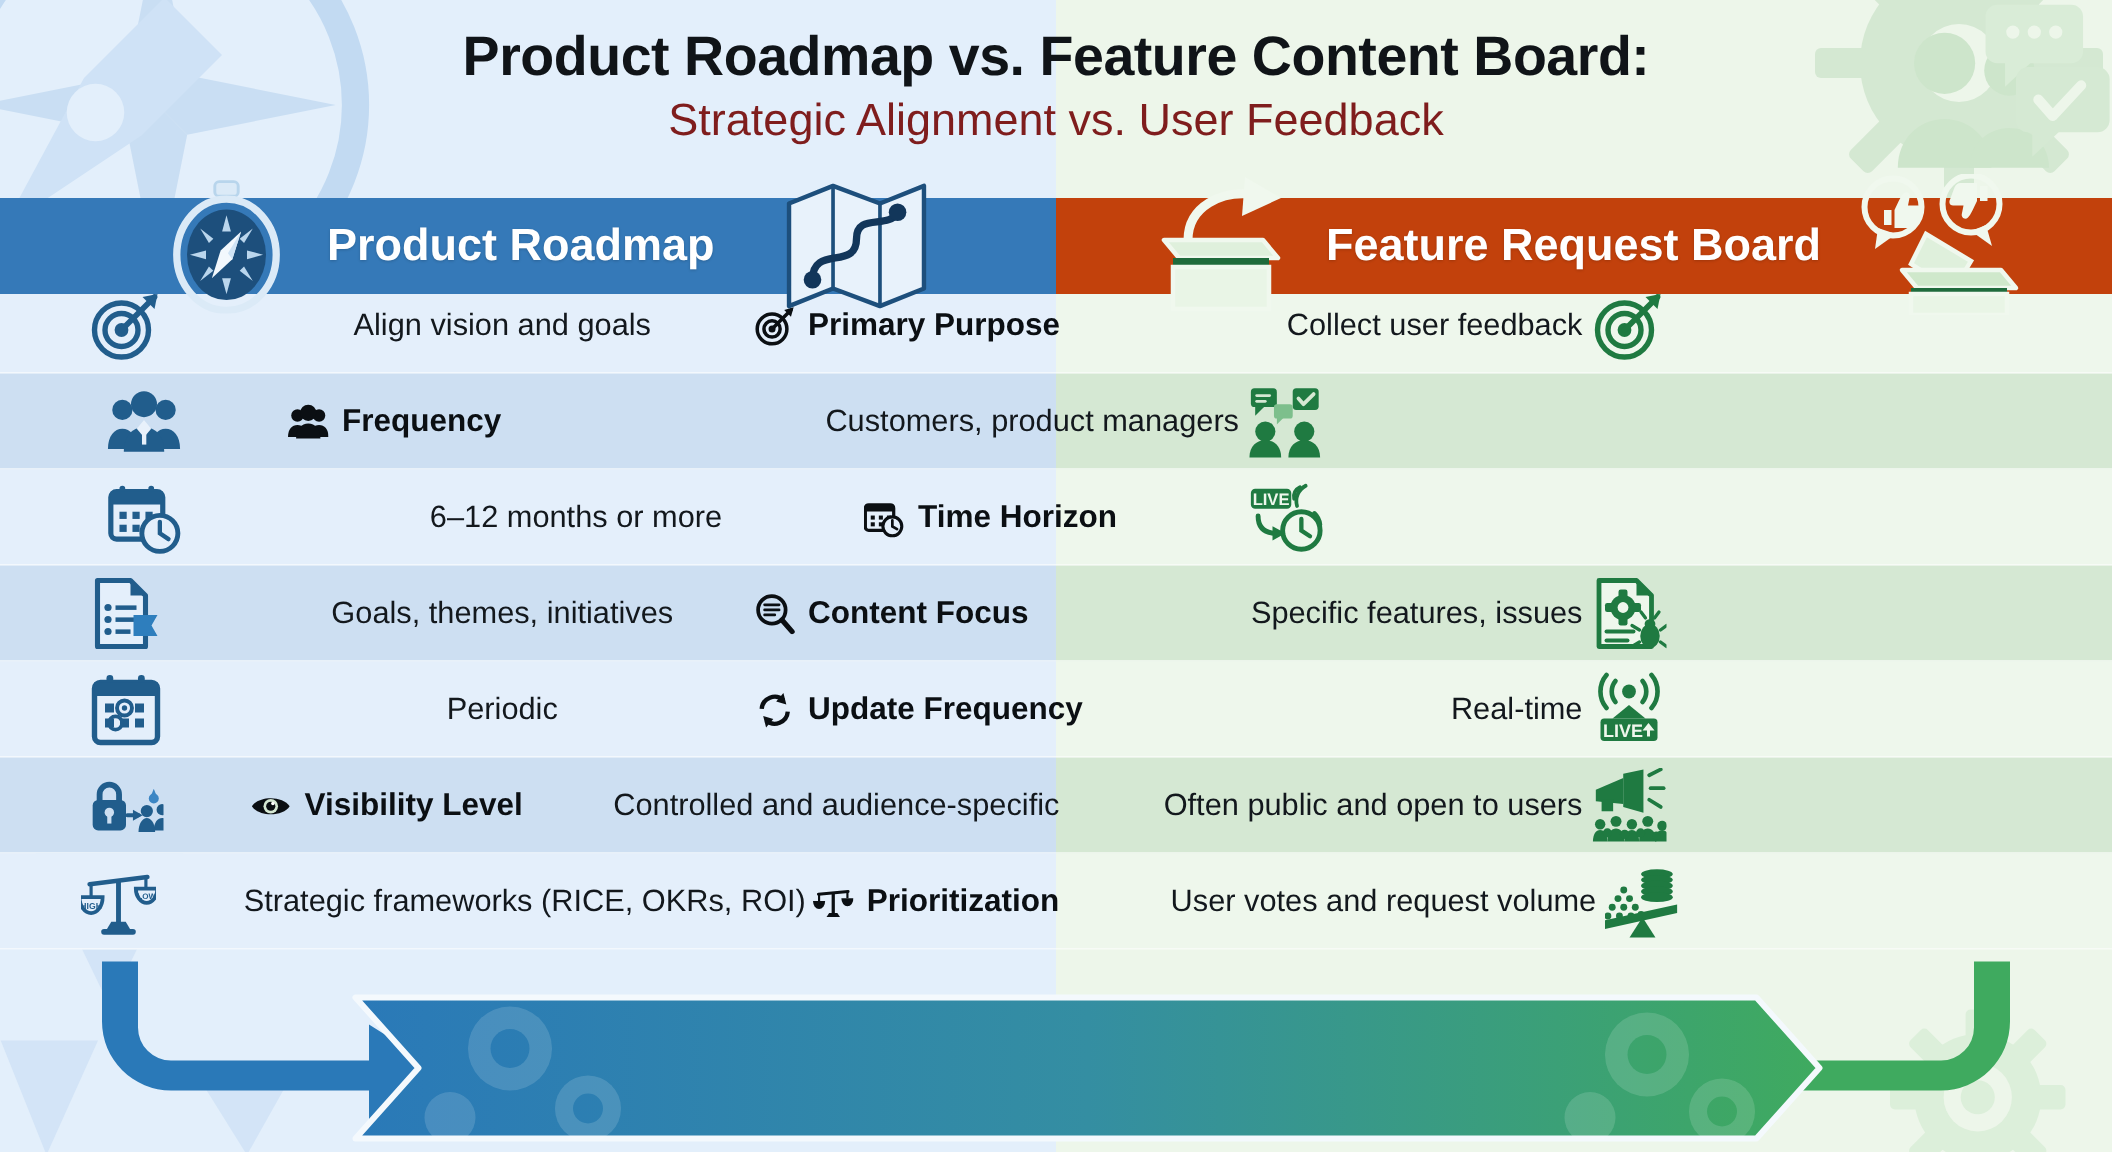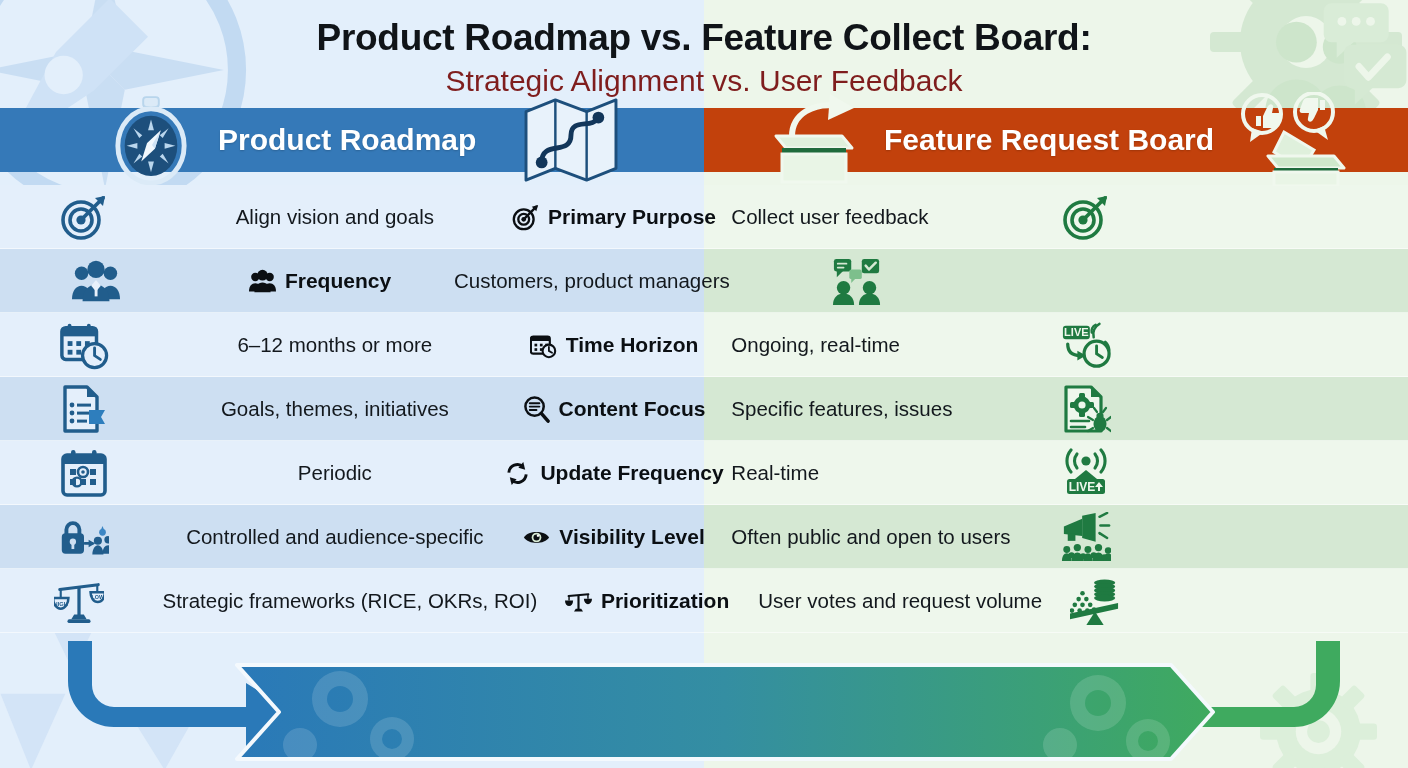--- a/index.html
+++ b/index.html
@@ -61,21 +61,21 @@
     padding-top: 3px;
     font-size: 30px;
     font-weight: normal;
     color: #7f1d1d;
     line-height: 1.2;
   }
 
   
   .header-band {
     position: absolute;
-    top: 108px; left: 0;
+    top: 132px; left: 0;
     width: 1408px;
     height: 64px;
     display: flex;
     z-index: 6;
   }
   .header-cell {
     width: 704px;
     height: 64px;
     display: flex;
     align-items: center;
@@ -141,26 +141,26 @@
     justify-content: center;
   }
   .cell-text-left {
     width: 384px;
     justify-content: center;
     text-align: center;
     padding: 0 6px;
   }
   .cell-center {
     width: 256px;
-    justify-content: center;
+    justify-content: flex-start;
     gap: 9px;
   }
   .cell-text-right {
     width: 384px;
-    justify-content: flex-start;
+    justify-content: flex-end;
     text-align: center;
     padding: 0 6px;
   }
   .cell-icon-right {
     width: 192px;
     justify-content: flex-start;
   }
 
   
   .row .stripe-l,
@@ -291,21 +291,21 @@
         <rect x="41" y="66" width="10" height="14" rx="2" transform="rotate(45 46 44)"></rect>
         <rect x="10" y="39" width="14" height="10" rx="2" transform="rotate(45 46 44)"></rect>
         <rect x="68" y="39" width="14" height="10" rx="2" transform="rotate(45 46 44)"></rect>
       </g>
     </g>
     <circle cx="46" cy="44" r="14" fill="#edf6ea"></circle>
     <circle cx="46" cy="44" r="7" fill="#dcefda"></circle>
   </svg>
 
   <div class="title-zone">
-    <h1 class="title-main">Product Roadmap vs. Feature Collect Board:</h1>
+    <h1 class="title-main">Product Roadmap vs. Feature Content Board:</h1>
     <h2 class="title-sub">Strategic Alignment vs. User Feedback</h2>
   </div>
 
   <div class="header-band">
 
     <div class="header-cell blue">
       <svg class="header-icon-left" viewBox="0 0 80 92">
         <rect x="32" y="2" width="16" height="10" rx="3" fill="#dbeaf7" stroke="#b8d5ec" stroke-width="2"></rect>
         <ellipse cx="40" cy="52" rx="34" ry="38" fill="none" stroke="#dbeaf7" stroke-width="5"></ellipse>
         <ellipse cx="40" cy="52" rx="27" ry="31" fill="#1d4f7c"></ellipse>
@@ -503,23 +503,20 @@
               <rect x="11" y="12" width="3" height="3"></rect>
               <rect x="17" y="12" width="3" height="3"></rect>
             <rect x="5" y="17" width="3" height="3"></rect>
               <rect x="11" y="17" width="3" height="3"></rect>
           </g>
           <circle cx="21" cy="20" r="7" fill="#e4effb" stroke="#0b0f13" stroke-width="2.3"></circle>
           <path d="M21 15.5 V20 L24.5 22" fill="none" stroke="#0b0f13" stroke-width="2" stroke-linecap="round"></path>
         </svg>
         <span class="attr-label">Time Horizon</span>
       </div>
-      <div class="cell cell-text-right">
-        <span class="cmp-text">Ongoing, real-time</span>
-      </div>
       <div class="cell cell-icon-right">
         <svg class="icon-48" viewBox="0 0 52 50">
           <rect x="2" y="5" width="28" height="14" rx="3" fill="#1f7a41"></rect>
           <text x="16" y="16" font-family="Liberation Sans, sans-serif" font-size="11.5" font-weight="bold" fill="#eef7ec" text-anchor="middle">LIVE</text>
           <g fill="none" stroke="#1f7a41" stroke-width="2.6" stroke-linecap="round">
             <path d="M32 12 a7 7 0 0 1 4 -8"></path>
             <path d="M34 17 a12 12 0 0 1 6 -14"></path>
           </g>
           <path d="M7 24 C7 34, 14 36, 20 36" fill="none" stroke="#1f7a41" stroke-width="3.4" stroke-linecap="round"></path>
           <polygon points="26,36 17,31 17,41" fill="#1f7a41"></polygon>
@@ -674,31 +671,31 @@
               <path d="M47 42c0-6 3-9 6-9s6 3 6 9z"></path>
             <circle cx="42" cy="28" r="4.4"></circle>
               <path d="M36 43c0-6 3-10 6-10s6 4 6 10z"></path>
           </g>
           <g fill="#3c86c4">
             <circle cx="47" cy="19" r="3.6"></circle>
             <polygon points="47,12 49,17 45,17"></polygon>
           </g>
         </svg>
       </div>
-      <div class="cell cell-text-left">
-        <span class="cmp-text">Controlled and audience-specific</span>
-      </div>
       <div class="cell cell-center">
         <svg class="icon-26" viewBox="0 0 30 20">
           <path d="M1 10 C6 2, 24 2, 29 10 C24 18, 6 18, 1 10 Z" fill="#0b0f13"></path>
           <circle cx="15" cy="10" r="5.4" fill="#d5e8d3"></circle>
           <circle cx="15" cy="10" r="3.4" fill="#0b0f13"></circle>
           <circle cx="16.6" cy="8" r="1.3" fill="#ffffff"></circle>
         </svg>
         <span class="attr-label">Visibility Level</span>
+      </div>
+      <div class="cell cell-text-left">
+        <span class="cmp-text">Controlled and audience-specific</span>
       </div>
       <div class="cell cell-text-right">
         <span class="cmp-text">Often public and open to users</span>
       </div>
       <div class="cell cell-icon-right">
         <svg class="icon-48" viewBox="0 0 52 50">
           <polygon points="3,14 22,6 22,24 3,22" fill="#1f7a41"></polygon>
           <polygon points="22,3 36,0 36,30 22,26" fill="#1f7a41"></polygon>
           <rect x="7" y="21" width="8" height="8" fill="#1f7a41"></rect>
           <g stroke="#1f7a41" stroke-width="2.6" stroke-linecap="round">

